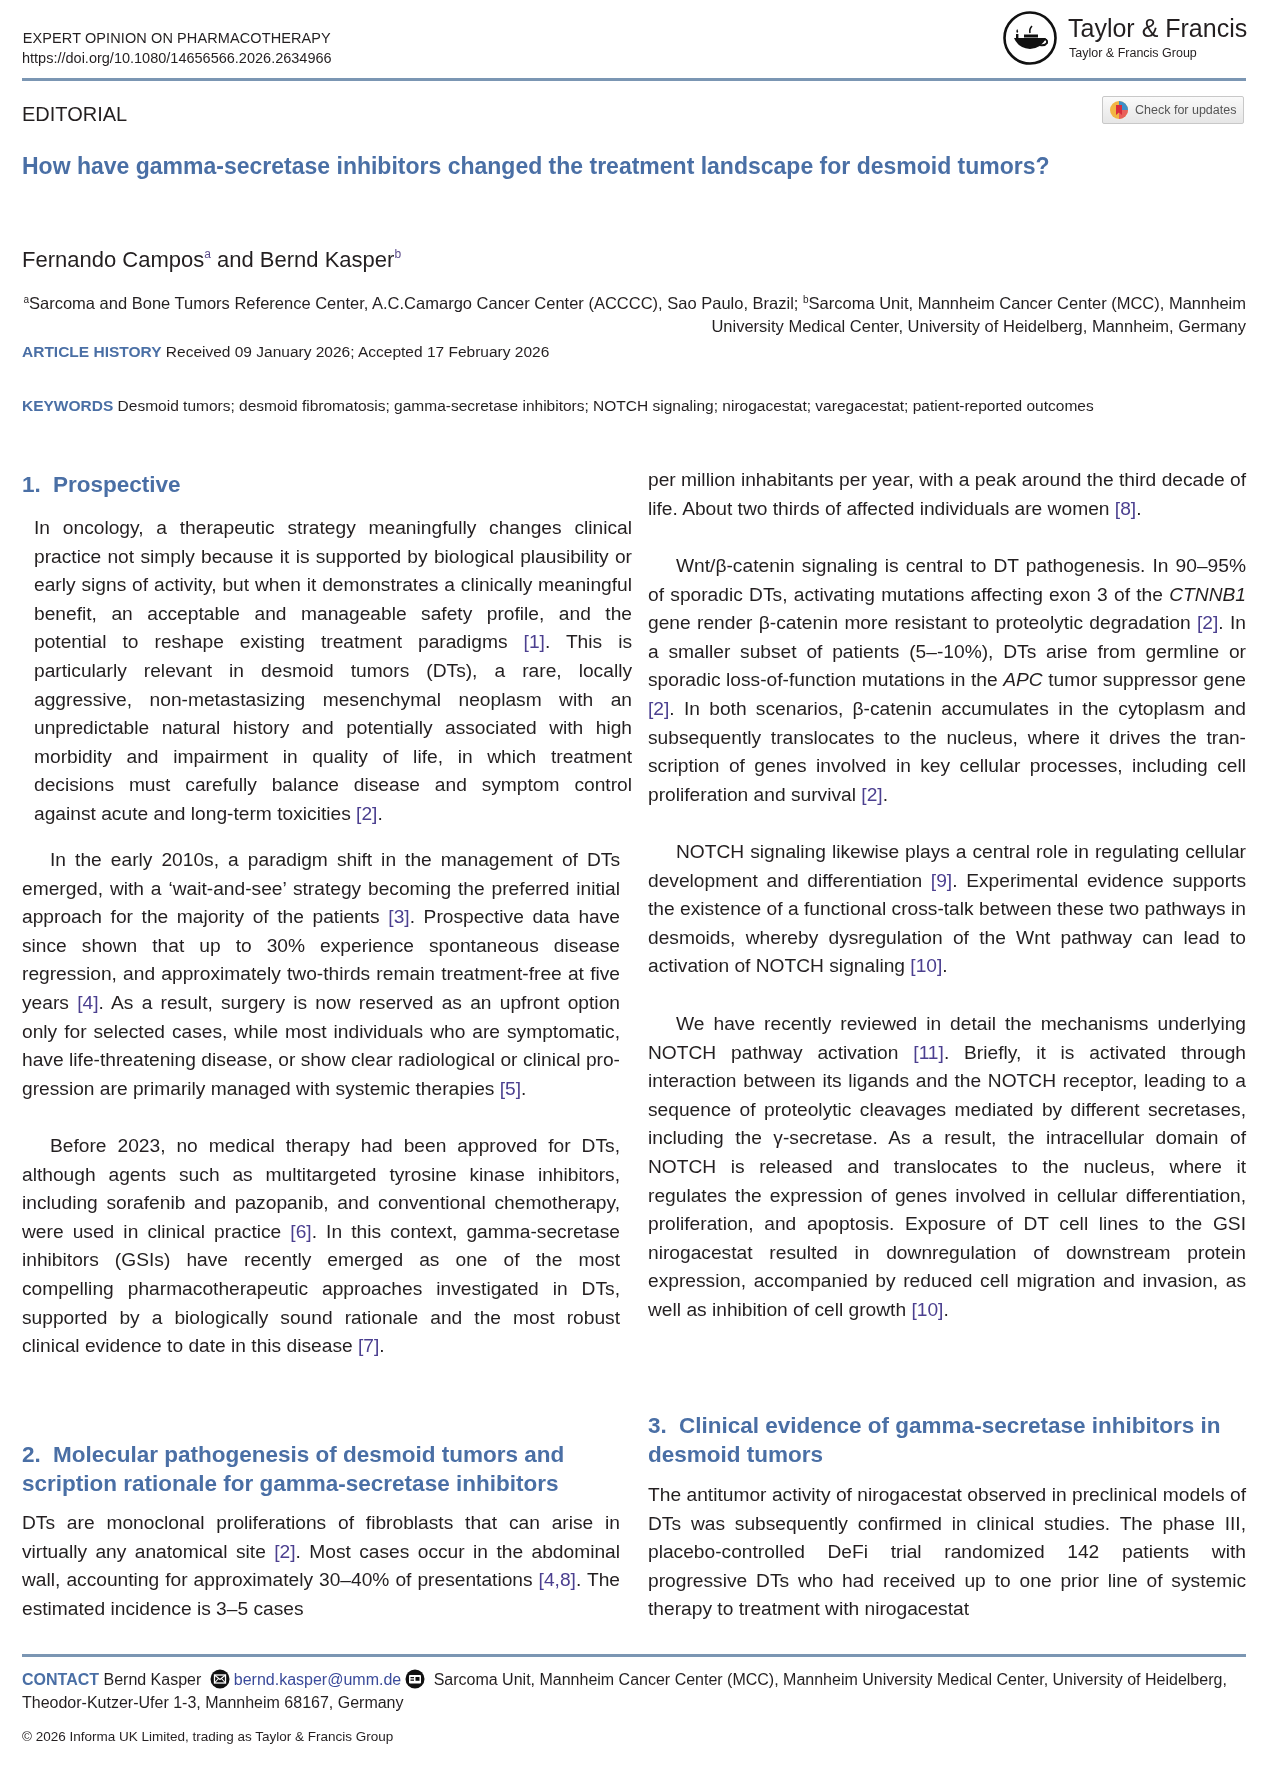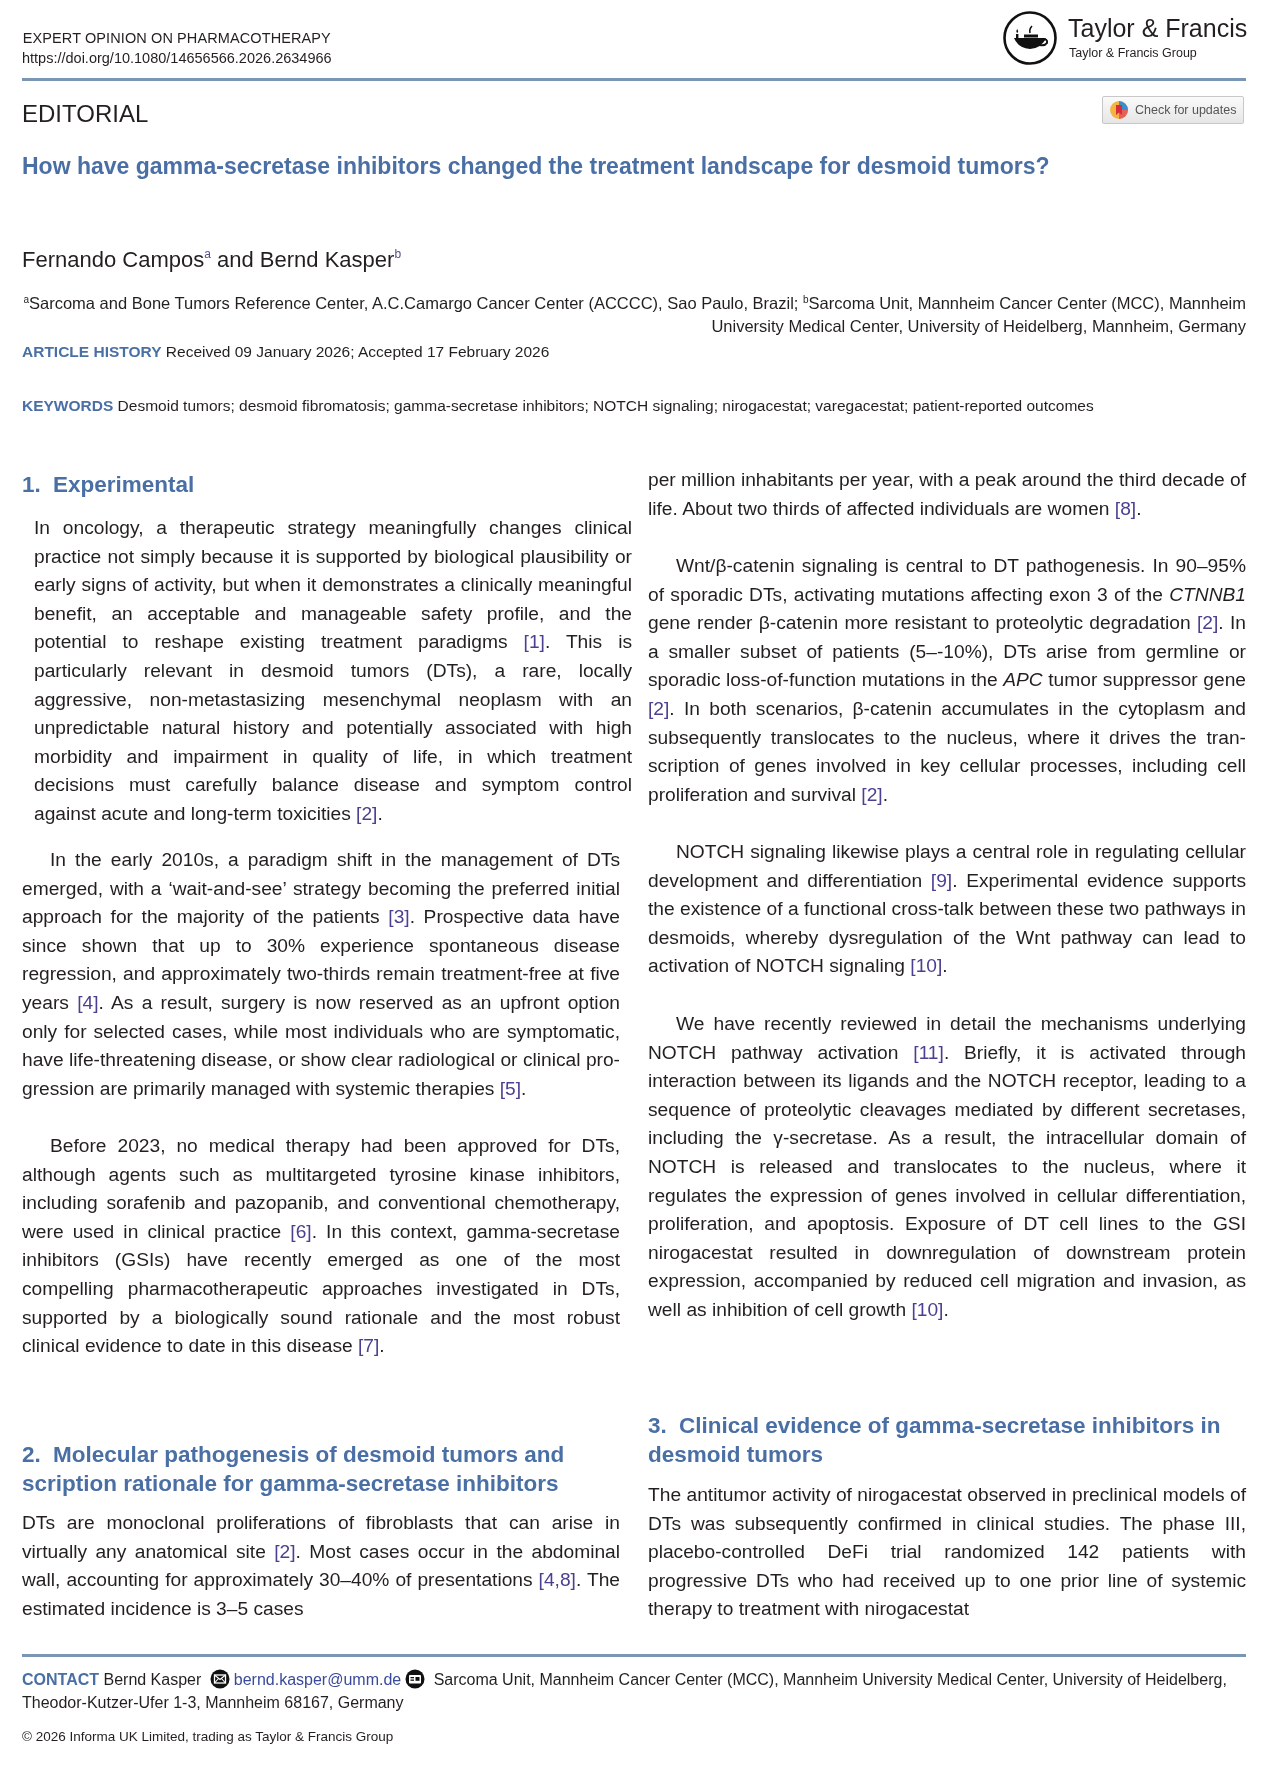--- a/index.html
+++ b/index.html
@@ -8,21 +8,21 @@
   .page { position: absolute; left: 22px; top: 0; width: 1224px; }
 
   .journal-header { position: absolute; left: 0; top: 28px; font-size: 14.5px; line-height: 20px; color: #231f20; }
   .journal-name { letter-spacing: 0.1px; text-align: center; }
   .publisher { position: absolute; left: 980px; top: 8px; width: 244px; height: 60px; }
   .publisher-logo { position: absolute; left: 0; top: 2px; width: 56px; height: 56px; }
   .publisher-name { position: absolute; left: 66px; top: 6px; font-size: 25px; line-height: 28px; color: #231f20; white-space: nowrap; }
   .publisher-group { position: absolute; left: 67px; top: 37px; font-size: 12.5px; line-height: 16px; color: #231f20; white-space: nowrap; }
   .header-rule { position: absolute; left: 0; top: 78px; width: 1224px; height: 3px; background: #7b96b3; }
 
-  .article-type { position: absolute; left: 0; top: 102px; font-size: 24px; line-height: 24px; color: #231f20; }
+  .article-type { position: absolute; left: 0; top: 102px; font-size: 20px; line-height: 24px; color: #231f20; }
   .check-updates { position: absolute; left: 1080px; top: 96px; width: 142px; height: 28px; border: 1px solid #c8c8c8;
                    background: linear-gradient(#fafafa, #e6e6e6); border-radius: 2px; display: flex; align-items: center; box-sizing: border-box; cursor: pointer; }
   .check-updates .cu-icon { width: 20px; height: 20px; margin-left: 6px; margin-right: 6px; }
   .check-updates .cu-label { font-size: 12.5px; color: #555; white-space: nowrap; }
 
   .title { position: absolute; left: 0; top: 148px; width: 1180px; font-size: 23px; line-height: 37px; font-weight: bold; color: #4a6fa5; }
   .authors { position: absolute; left: 0; top: 240px; font-size: 22px; line-height: 28px; color: #231f20; }
   .authors sup { font-size: 12px; color: #5b4a8b; vertical-align: 9px; }
   .affiliations { position: absolute; left: 0; top: 288px; width: 1224px; font-size: 16.5px; line-height: 23px; color: #231f20; text-align: right; }
   .affiliations sup { font-size: 10px; vertical-align: 6px; }
@@ -100,21 +100,21 @@
   <div class="meta-line history">
     <span class="meta-label">ARTICLE HISTORY</span><span style="white-space:pre"> Received 09 January 2026; Accepted 17 February 2026</span>
   </div>
   <div class="meta-line keywords">
     <span class="meta-label">KEYWORDS</span><span style="white-space:pre"> Desmoid tumors; desmoid fibromatosis; gamma-secretase inhibitors; NOTCH signaling; nirogacestat; varegacestat; patient-reported outcomes</span>
   </div>
 
   <div class="col col-left">
     <div class="sec-title" style="top:470px">
       <span class="num">1.</span>
-      <span>Experimental</span>
+      <span>Prospective</span>
     </div>
 
     <p class="para" style="top:502px;margin:12px">
       <span>In oncology, a therapeutic strategy meaningfully changes clin­ical practice not simply because it is supported by biological plausibility or early signs of activity, but when it demonstrates a clinically meaningful benefit, an acceptable and manageable safety profile, and the potential to reshape existing treatment paradigms </span><span class="ref">[1]</span><span>. This is particularly relevant in desmoid tumors (DTs), a rare, locally aggressive, non-metastasizing mesenchy­mal neoplasm with an unpredictable natural history and potentially associated with high morbidity and impairment in quality of life, in which treatment decisions must carefully balance disease and symptom control against acute and long-term toxicities </span><span class="ref">[2]</span><span>.</span>
     </p>
 
     <p class="para indent" style="top:846px;margin:0">
       <span>In the early 2010s, a paradigm shift in the management of DTs emerged, with a ‘wait-and-see’ strategy becoming the preferred initial approach for the majority of the patients </span><span class="ref">[3]</span><span>. Prospective data have since shown that up to 30% experience spontaneous disease regression, and approximately two-thirds remain treatment-free at five years </span><span class="ref">[4]</span><span>. As a result, surgery is now reserved as an upfront option only for selected cases, while most individuals who are symptomatic, have life-threatening disease, or show clear radiological or clinical pro­gression are primarily managed with systemic therapies </span><span class="ref">[5]</span><span>.</span>
     </p>
 

